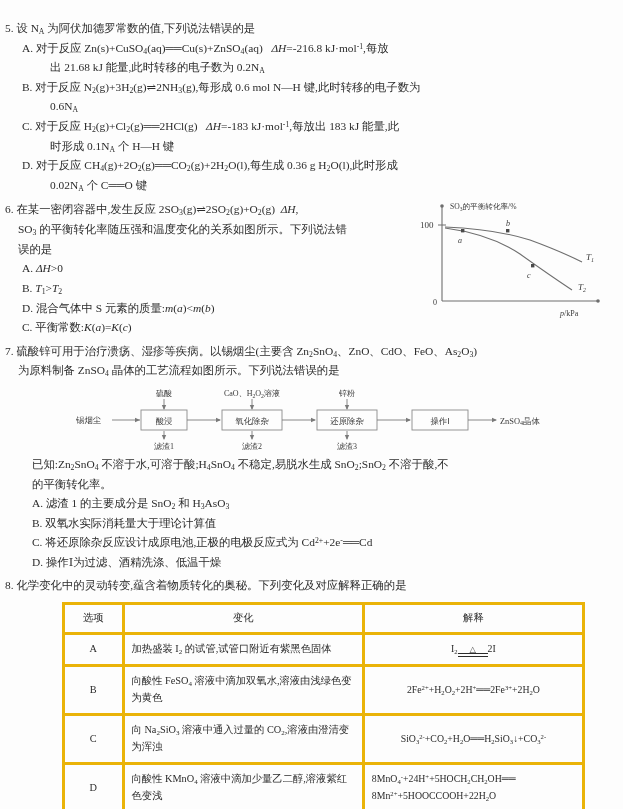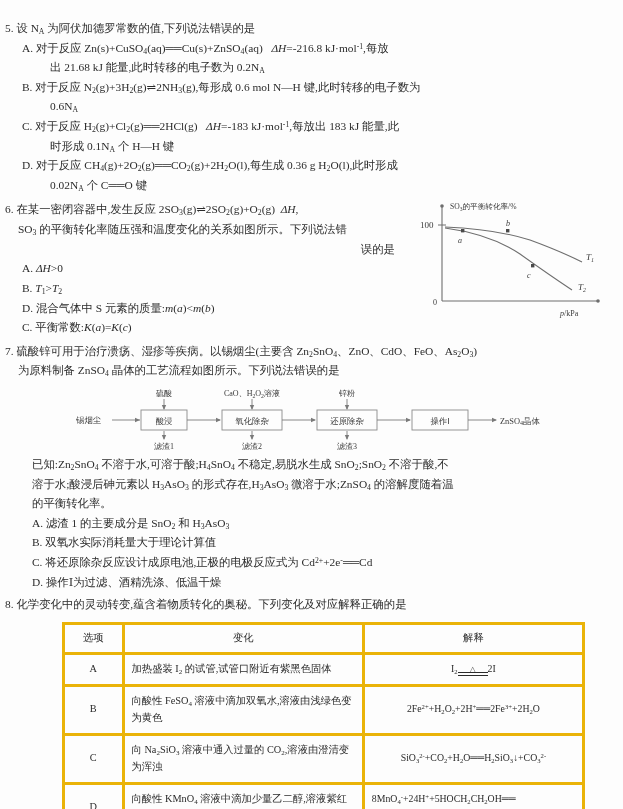--- a/index.html
+++ b/index.html
@@ -160,21 +160,21 @@
 
   <div class="q q6-wrap" id="q6">
     <div class="q6-text">
       <div class="qnum-line">
         <span>6.</span>
         在某一密闭容器中,发生反应 2SO<sub>3</sub>(g)⇌2SO<sub>2</sub>(g)+O<sub>2</sub>(g)&nbsp;&nbsp;<span class="it">ΔH</span>,
       </div>
       <div class="cont" style="padding-left:18px;">
         SO<sub>3</sub> 的平衡转化率随压强和温度变化的关系如图所示。下列说法错
       </div>
-      <div class="cont" style="padding-left:18px;text-align:right;">
+      <div class="cont" style="padding-left:18px;">
         误的是
       </div>
       <div class="opt">
         <span>A.</span>
         <span class="it">ΔH</span>&gt;0
       </div>
       <div class="opt">
         <span>B.</span>
         <span class="it">T</span><sub>1</sub>&gt;<span class="it">T</span><sub>2</sub>
       </div>
@@ -283,23 +283,20 @@
         <line x1="396" y1="33" x2="424" y2="33" stroke="#7a7a7a" stroke-width="0.9"></line>
         <polygon points="425,33 420,30.8 420,35.2" fill="#7a7a7a"></polygon>
         <text x="428" y="36.5" font-family="Liberation Serif, serif" font-size="8.4" fill="#3a3a3a">ZnSO<tspan font-size="6" dy="1.6">4</tspan><tspan dy="-1.6">晶体</tspan></text>
       </svg>
     </div>
 
     <div class="body-indent">
       已知:Zn<sub>2</sub>SnO<sub>4</sub> 不溶于水,可溶于酸;H<sub>4</sub>SnO<sub>4</sub> 不稳定,易脱水生成 SnO<sub>2</sub>;SnO<sub>2</sub> 不溶于酸,不
     </div>
     <div class="body-indent">
-      溶于水;酸浸后砷元素以 H<sub>3</sub>AsO<sub>3</sub> 的形式存在,H<sub>3</sub>AsO<sub>3</sub> 微溶于水;ZnSO<sub>4</sub> 的溶解度随着温
-    </div>
-    <div class="body-indent">
       的平衡转化率。
     </div>
 
     <div class="body-indent">
       <span>A.</span>
       滤渣 1 的主要成分是 SnO<sub>2</sub> 和 H<sub>3</sub>AsO<sub>3</sub>
     </div>
     <div class="body-indent">
       <span>B.</span>
       双氧水实际消耗量大于理论计算值

